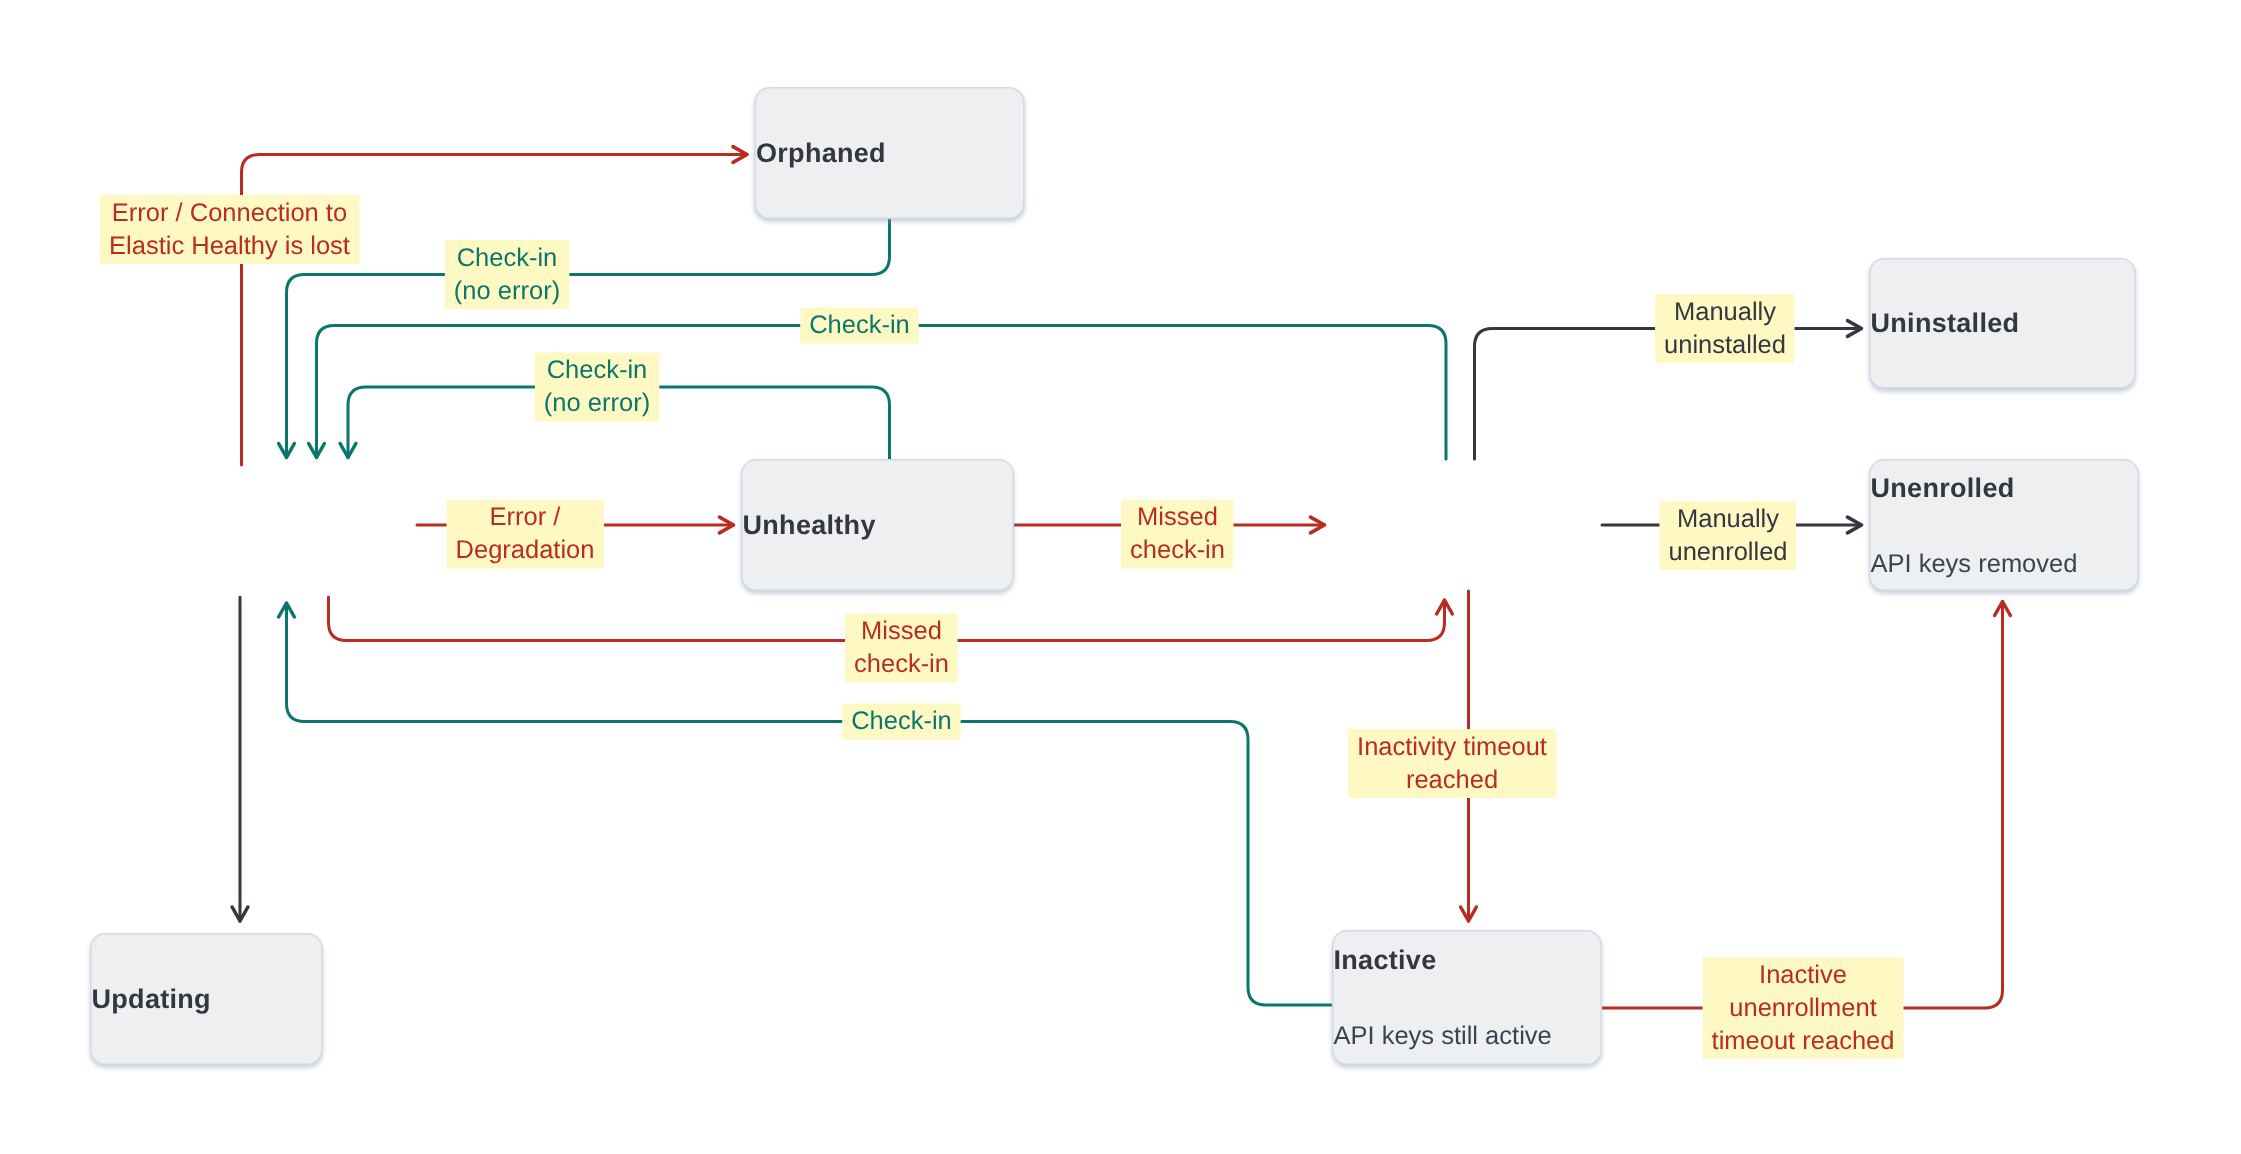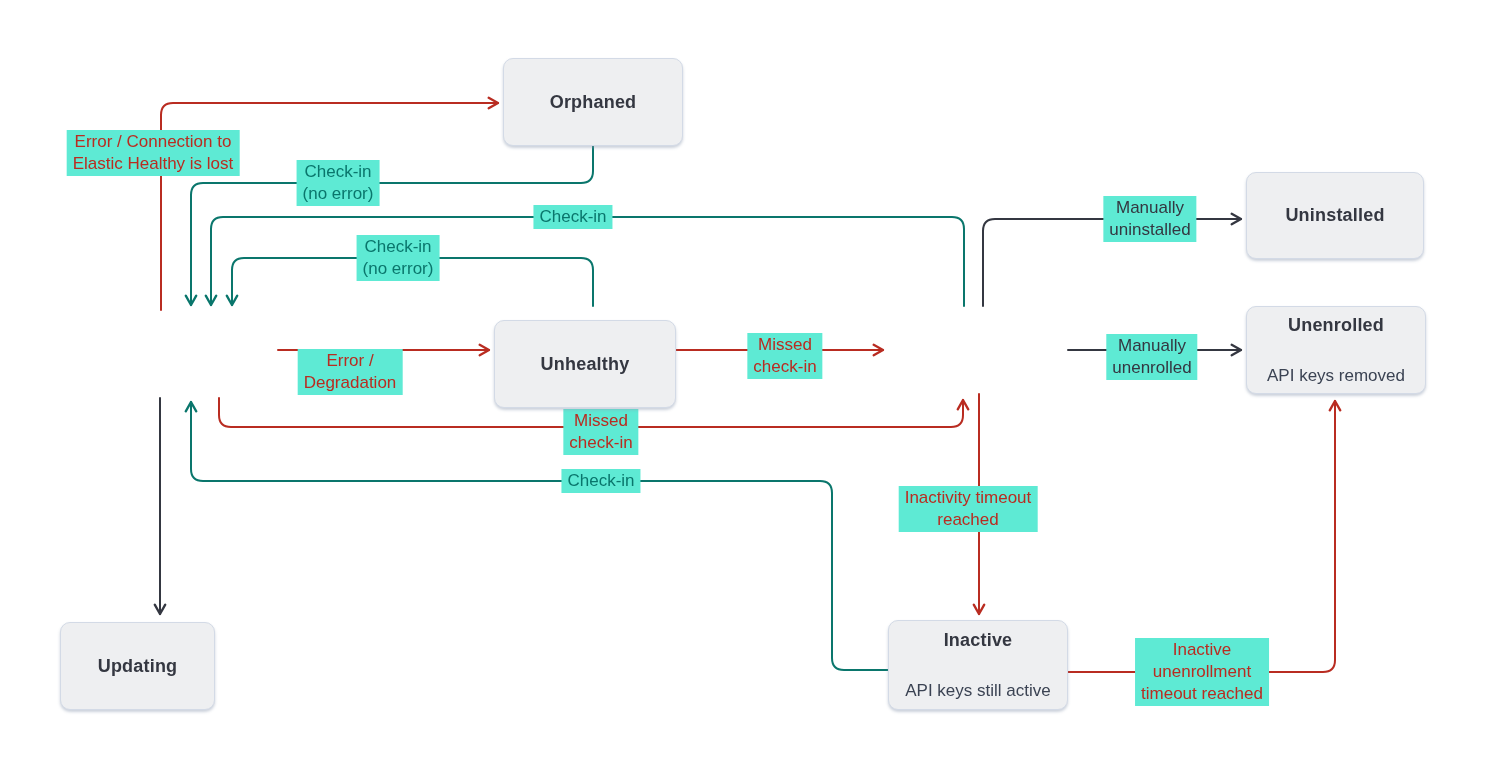--- a/index.html
+++ b/index.html
@@ -20,37 +20,36 @@
     fill: none;
     stroke-width: 2px;
     stroke-linecap: round;
     stroke-linejoin: round;
   }
   .labels-layer { position: absolute; inset: 0; z-index: 2; }
   .nodes-layer  { position: absolute; inset: 0; z-index: 3; }
   .edge-label {
     position: absolute;
     transform: translate(-50%, -50%);
-    background: #5eead4;
+    background: #fef9c3;
     text-align: center;
     font-size: 17px;
     line-height: 22px;
     padding: 1px 6px;
     white-space: nowrap;
   }
   .node {
     position: absolute;
     box-sizing: border-box;
     background: #eeeff1;
     border: 1.5px solid #d3dae6;
     border-radius: 10px;
     box-shadow: 0 2px 3px rgba(140, 152, 175, 0.45);
     display: flex;
     flex-direction: column;
-    align-items: center;
     justify-content: center;
     gap: 5px;
   }
   .node-title {
     font-weight: bold;
     font-size: 18px;
     color: #343741;
     letter-spacing: 0.2px;
   }
   .node-subtitle {
@@ -98,21 +97,21 @@
         <div>Check-in</div>
         <div>(no error)</div>
       </div>
       <div class="edge-label" style="left: 573px; top: 217px; color: rgb(10, 118, 108);">
         <div>Check-in</div>
       </div>
       <div class="edge-label" style="left: 398px; top: 258px; color: rgb(10, 118, 108);">
         <div>Check-in</div>
         <div>(no error)</div>
       </div>
-      <div class="edge-label" style="left: 350px; top: 372px; color: rgb(185, 44, 33); text-align: center;">
+      <div class="edge-label" style="left: 350px; top: 356px; color: rgb(185, 44, 33); text-align: center;">
         <div>Error /</div>
         <div>Degradation</div>
       </div>
       <div class="edge-label" style="left: 785px; top: 356px; color: rgb(185, 44, 33);">
         <div>Missed</div>
         <div>check-in</div>
       </div>
       <div class="edge-label" style="left: 601px; top: 432px; color: rgb(185, 44, 33);">
         <div>Missed</div>
         <div>check-in</div>
@@ -135,21 +134,21 @@
       </div>
       <div class="edge-label" style="left: 1152px; top: 357px; color: rgb(52, 55, 65);">
         <div>Manually</div>
         <div>unenrolled</div>
       </div>
     </div>
   <div class="nodes-layer" id="nodes-layer">
       <div class="node" style="left: 503px; top: 58px; width: 180px; height: 88px;">
         <div class="node-title">Orphaned</div>
       </div>
-      <div class="node" style="left: 494px; top: 320px; width: 182px; height: 88px;">
+      <div class="node" style="left: 494px; top: 306px; width: 182px; height: 88px;">
         <div class="node-title">Unhealthy</div>
       </div>
       <div class="node" style="left: 1246px; top: 172px; width: 178px; height: 87px;">
         <div class="node-title">Uninstalled</div>
       </div>
       <div class="node" style="left: 1246px; top: 306px; width: 180px; height: 88px;">
         <div class="node-title">Unenrolled</div>
         <div class="node-subtitle">API keys removed</div>
       </div>
       <div class="node" style="left: 60px; top: 622px; width: 155px; height: 88px;">

